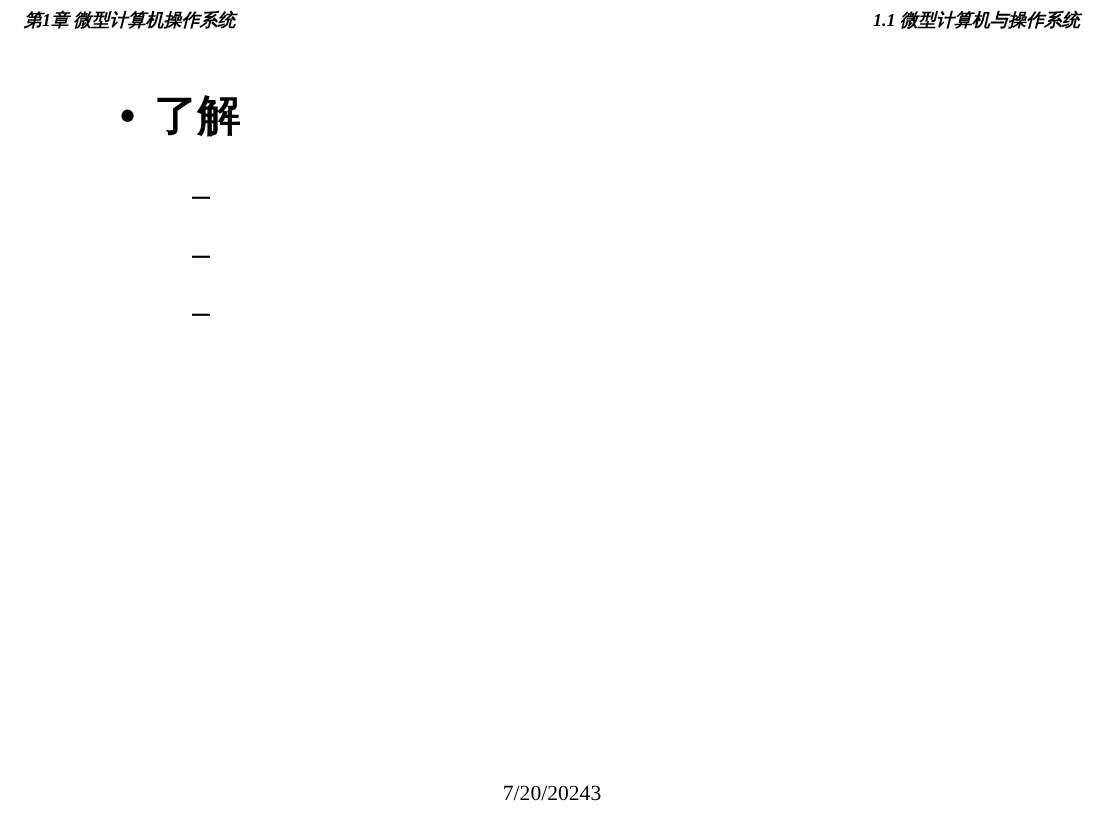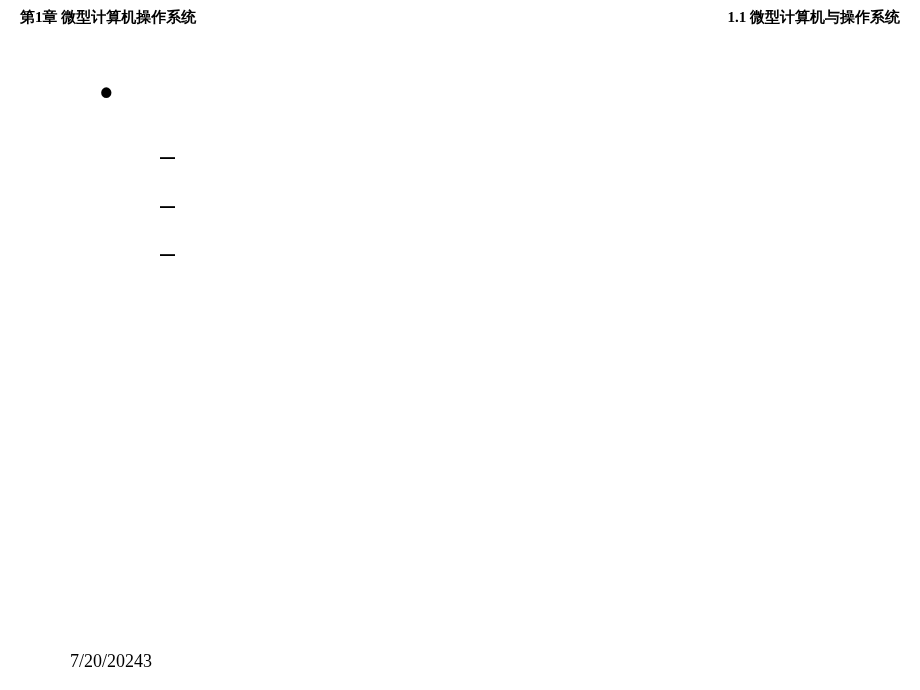--- a/index.html
+++ b/index.html
@@ -17,23 +17,25 @@
     }
     .header {
       display: flex;
       justify-content: space-between;
       padding: 8px 20px 0 20px;
       font-weight: bold;
       font-size: 15px;
     }
     .header-left {
       text-align: right;
+      font-style: italic;
     }
     .header-right {
       text-align: right;
+      font-style: italic;
     }
     .content {
       padding: 45px 70px 0 70px;
     }
     .bullet-title {
       font-size: 36px;
       font-weight: bold;
       margin-left: 30px;
       display: flex;
       align-items: baseline;
@@ -56,21 +58,21 @@
     .sub-dash {
       margin-right: 10px;
       font-family: Arial, sans-serif;
     }
     .footer {
       position: absolute;
       bottom: 18px;
       left: 0;
       right: 0;
       display: flex;
-      justify-content: flex-start;
+      justify-content: center;
       padding: 0 70px;
       font-size: 18px;
       font-family: "Times New Roman", serif;
     }
     .footer-date {
       text-align: left;
     }
     .footer-page {
       text-align: right;
     }
@@ -79,20 +81,21 @@
 <body>
 
 <div class="header">
   <div class="header-left">第1章  微型计算机操作系统</div>
   <div class="header-right">1.1  微型计算机与操作系统</div>
 </div>
 
 <div class="content">
   <div class="bullet-title">
     <span class="bullet-dot">•</span>
+    <span>了解</span>
   </div>
   <div class="sub-list">
     <div class="sub-item">
       <span class="sub-dash">–</span>
     </div>
     <div class="sub-item">
       <span class="sub-dash">–</span>
     </div>
     <div class="sub-item">
       <span class="sub-dash">–</span>

